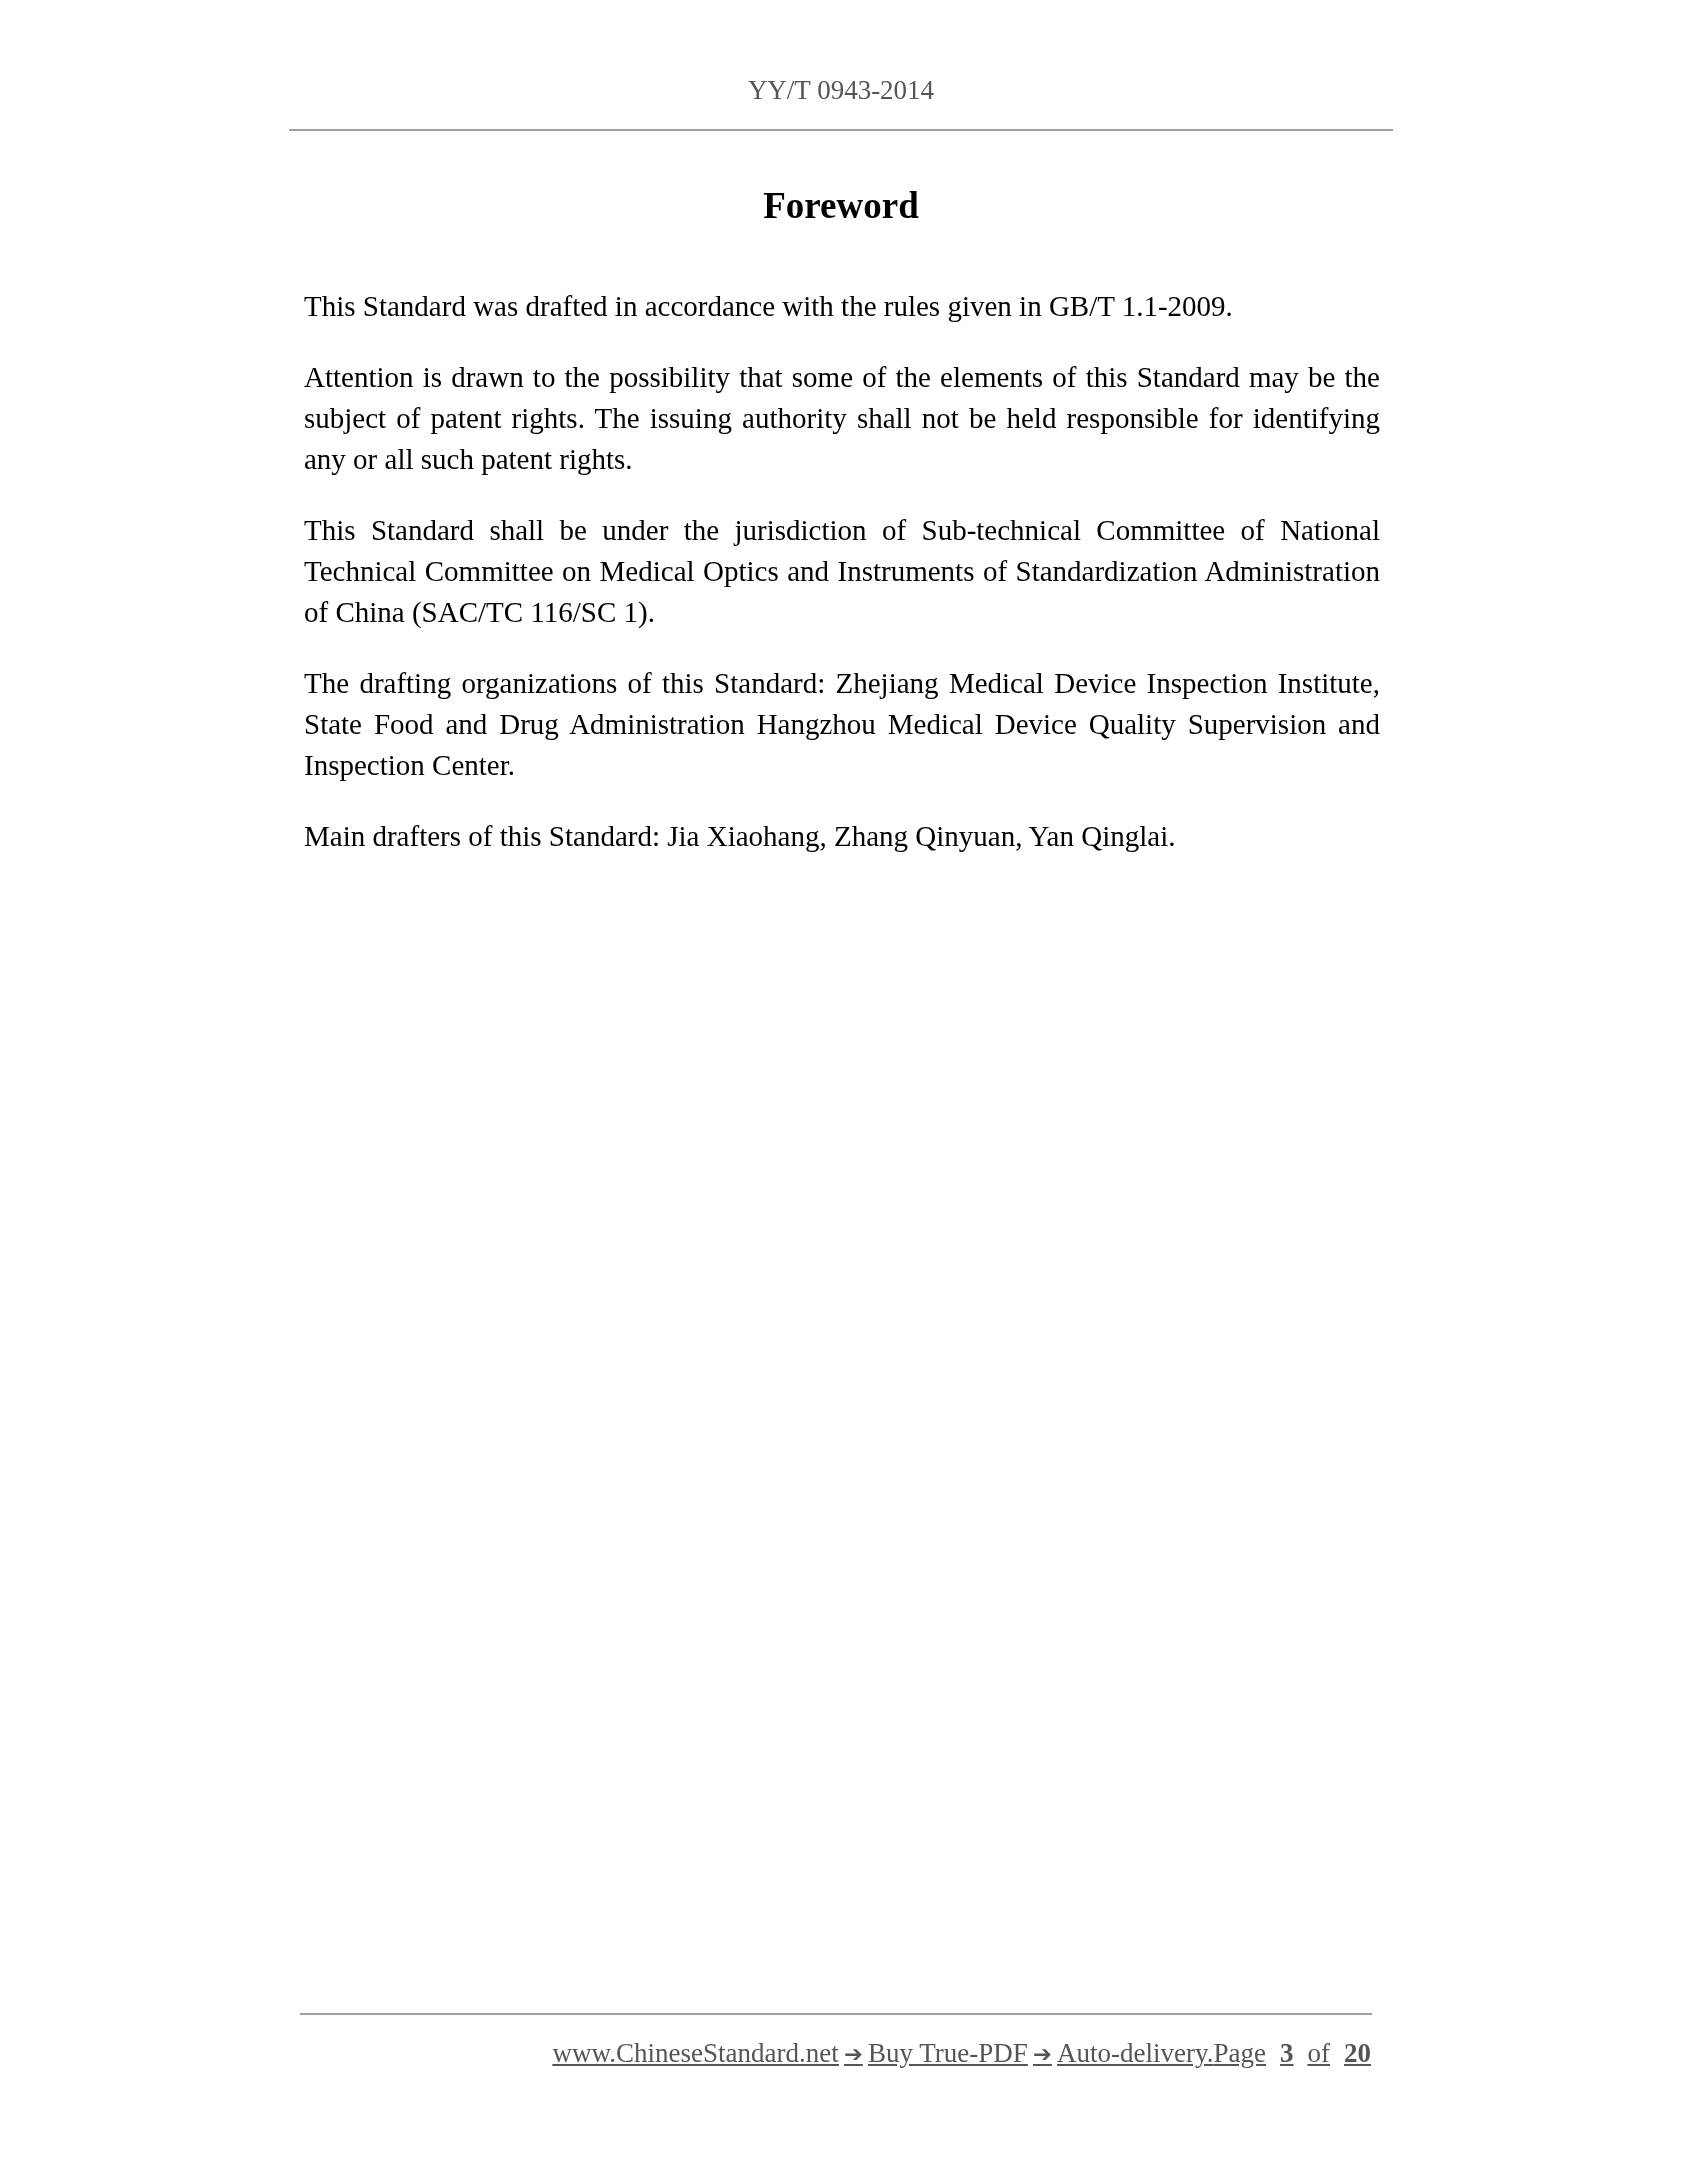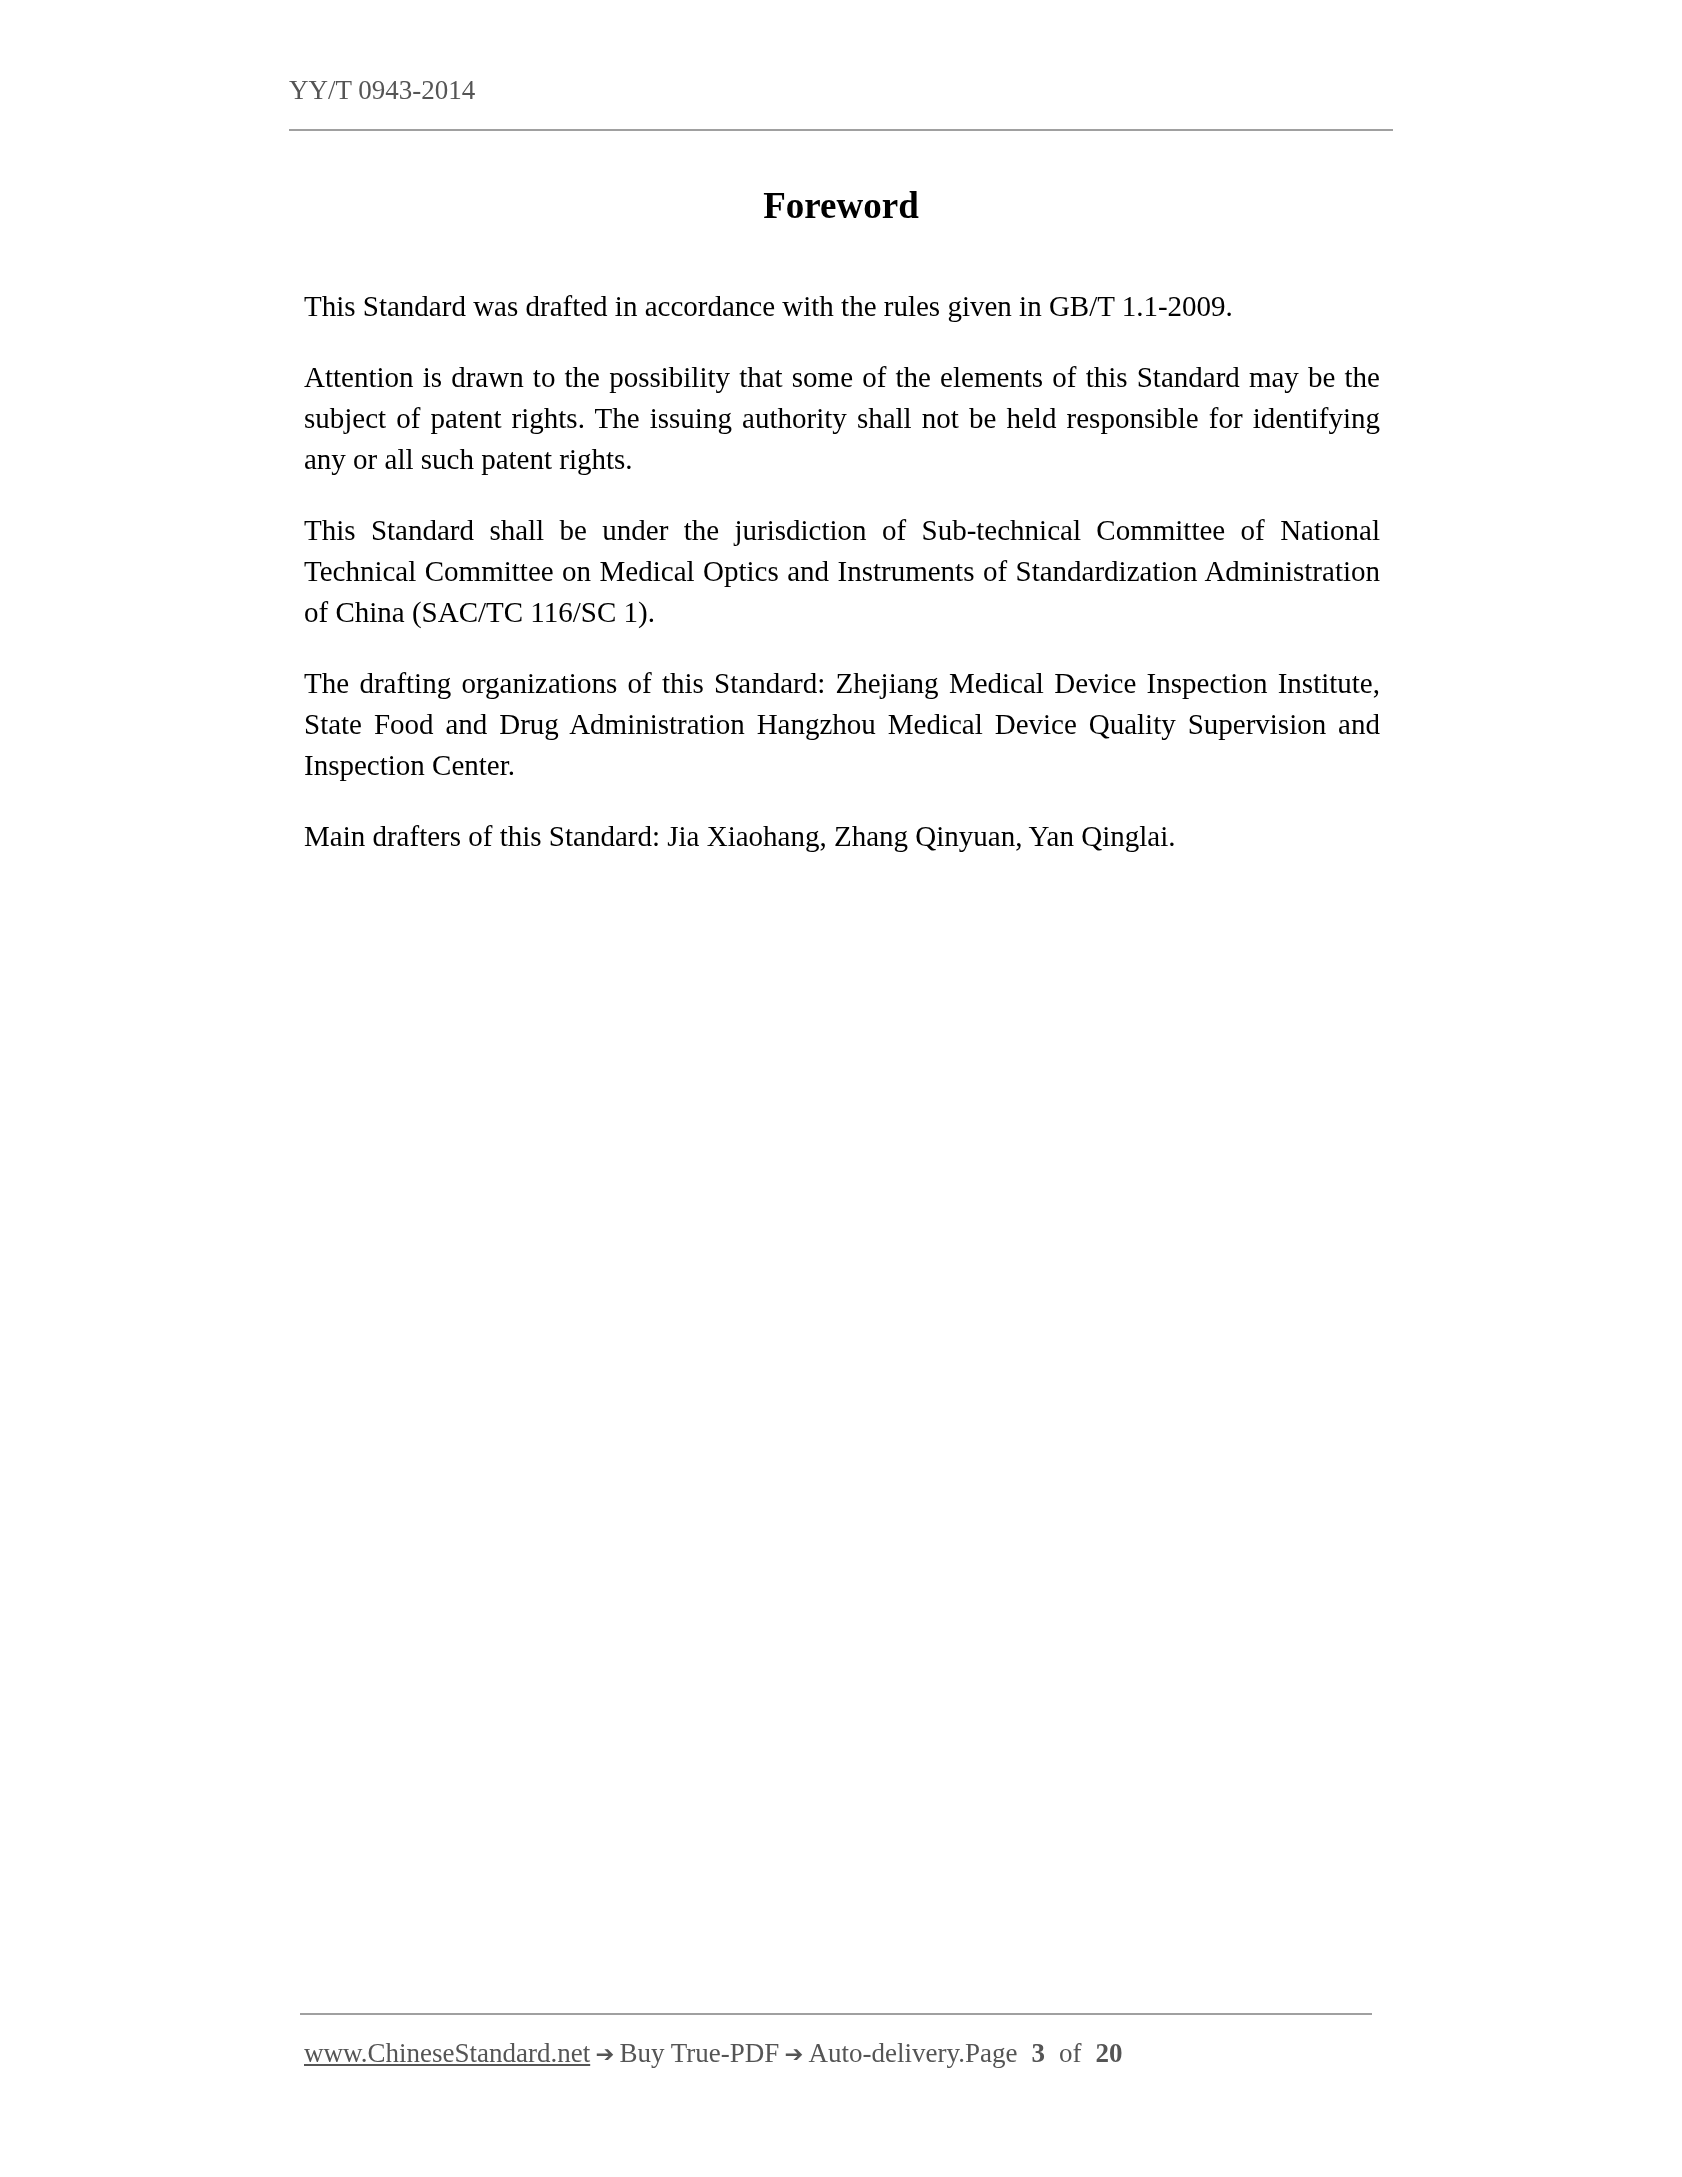--- a/index.html
+++ b/index.html
@@ -13,21 +13,21 @@
       position: relative;
       font-family: "Liberation Serif", "DejaVu Serif", serif;
       color: #000;
       overflow: hidden;
     }
     .page-header {
       position: absolute;
       left: 289px;
       top: 73px;
       width: 1104px;
-      text-align: left;
+      text-align: center;
       font-size: 27px;
       color: #555555;
       line-height: 35px;
     }
     .header-rule {
       position: absolute;
       left: 289px;
       top: 129px;
       width: 1104px;
       height: 1.7px;
@@ -65,21 +65,22 @@
     }
     .footer {
       position: absolute;
       left: 304px;
       top: 2034px;
       width: 1067px;
       font-size: 27px;
       color: #555555;
       line-height: 38px;
       display: flex;
-      justify-content: flex-start;
+      justify-content: flex-end;
+      text-decoration: underline;
     }
     .footer a {
       color: #555555;
       text-decoration: underline;
     }
     .footer .arrow {
       font-family: "DejaVu Sans", sans-serif;
       font-size: 22.5px;
       padding: 0 5.2px;
     }

